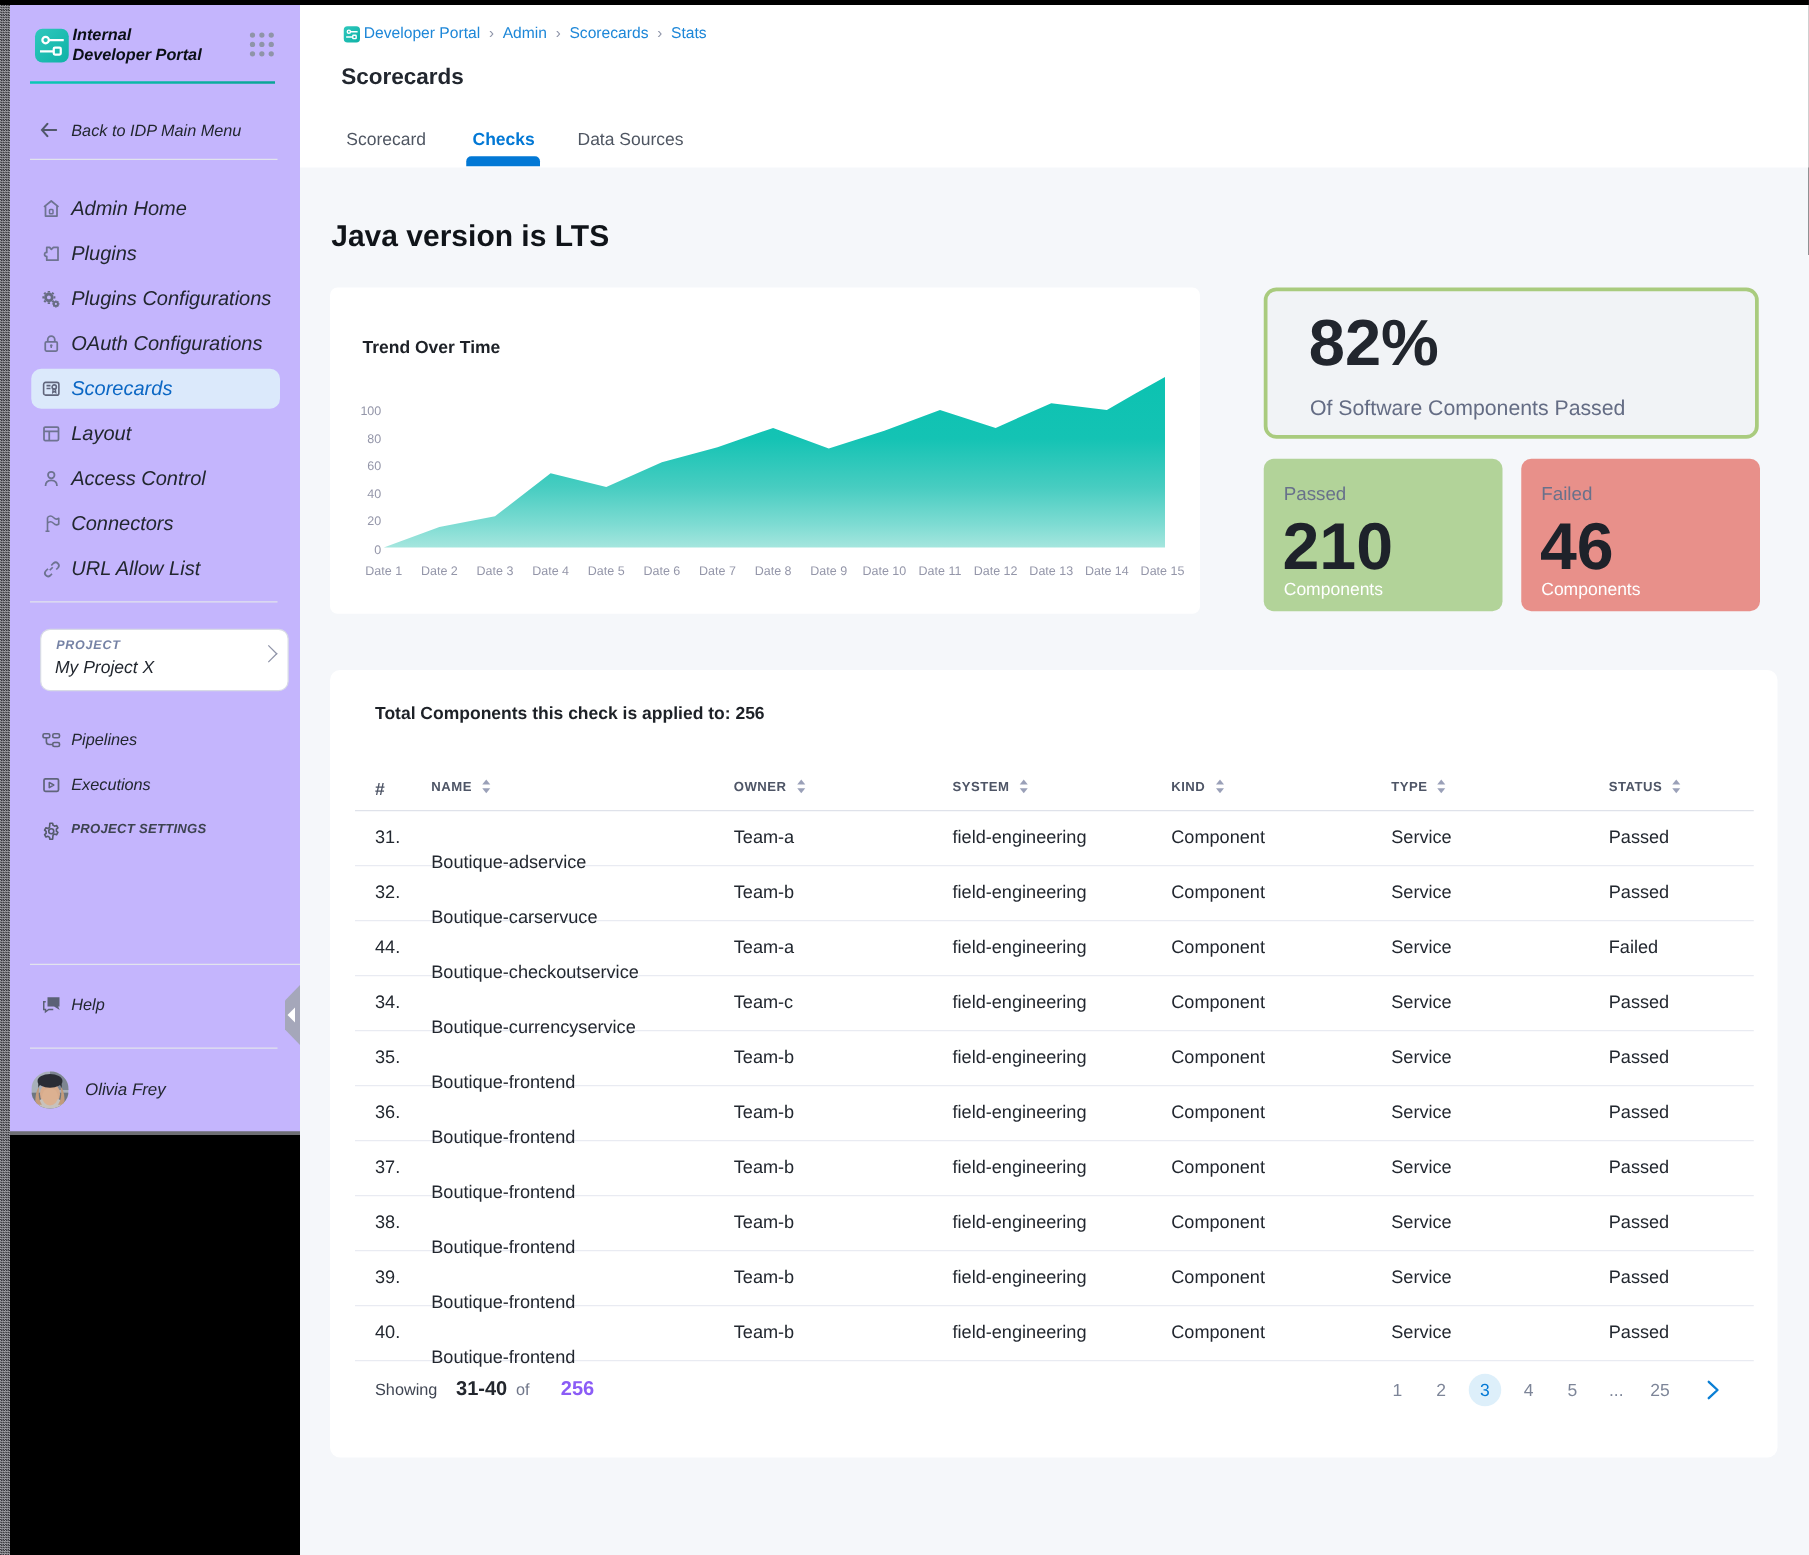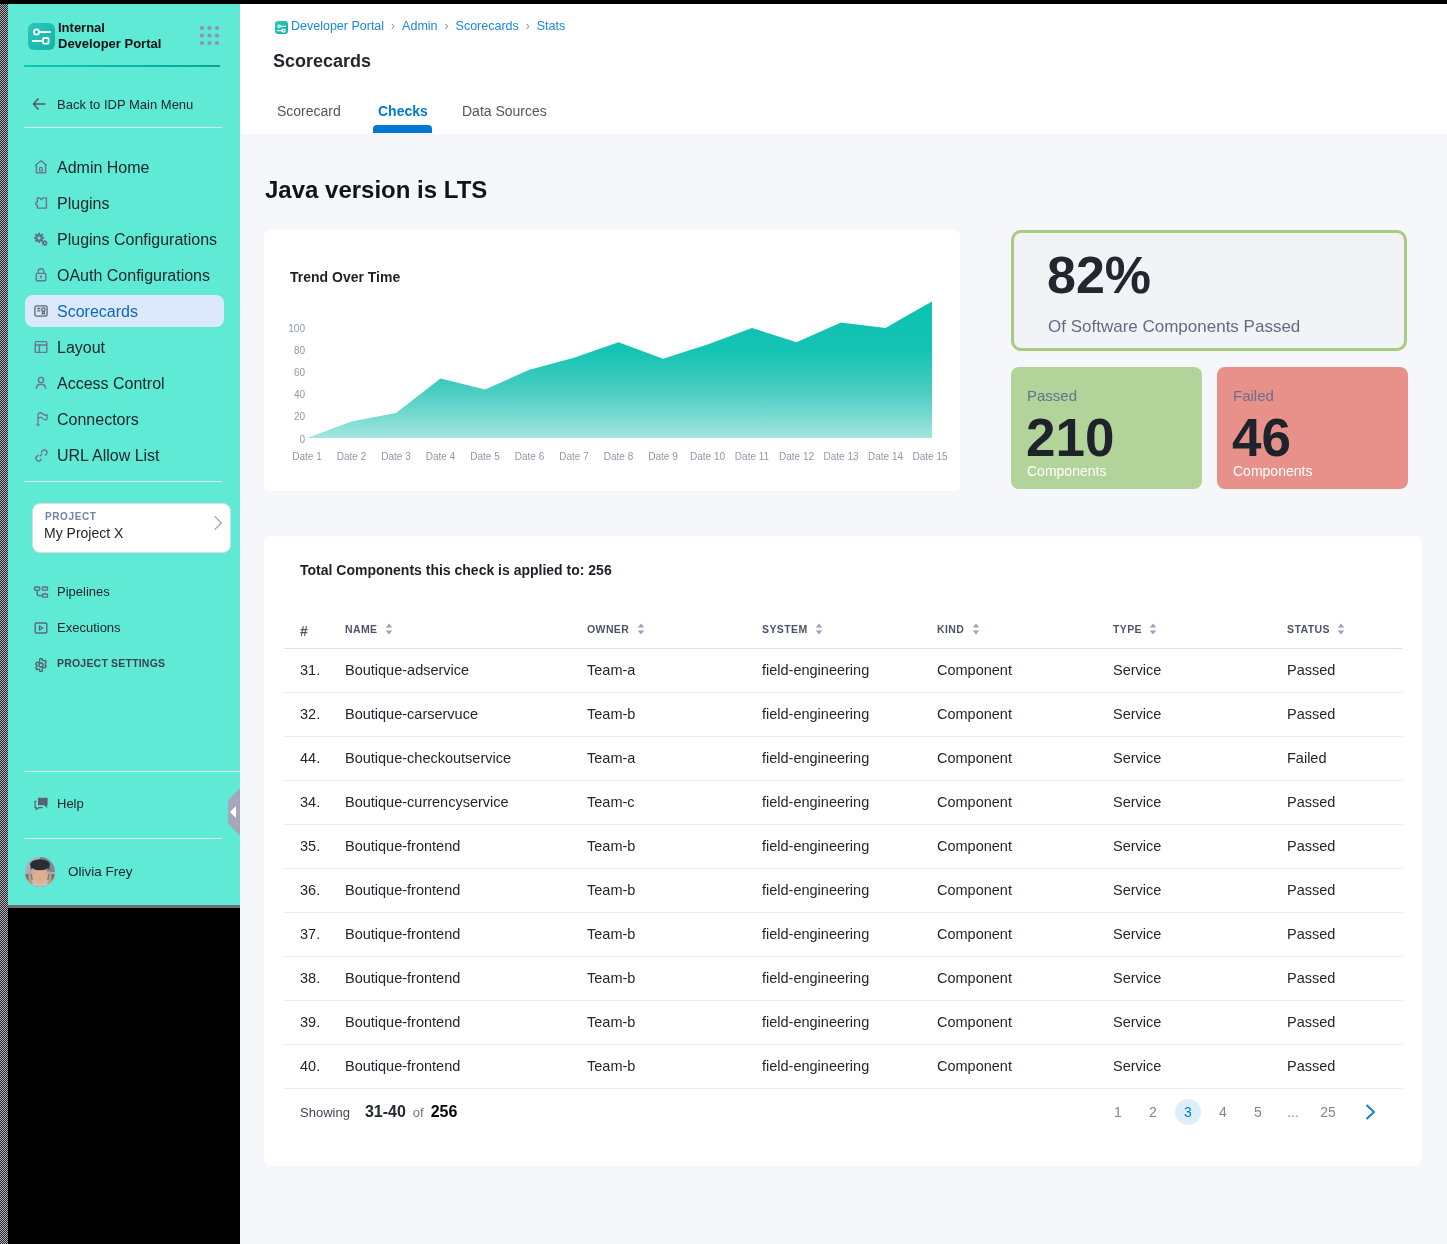--- a/index.html
+++ b/index.html
@@ -1,21 +1,21 @@
 <!DOCTYPE html>
 <html><head>
 <meta charset="utf-8">
 <style>
   * { margin:0; padding:0; box-sizing:border-box; }
   html,body { width:1447px; height:1244px; background:#000; font-family:"Liberation Sans", sans-serif; overflow:hidden; }
   .page { position:relative; width:1447px; height:1244px; }
   .noise { position:absolute; left:0; top:4px; width:8px; height:1240px;
     background: repeating-conic-gradient(#2c2c30 0% 25%, #a8a8ae 0% 50%) 0 0 / 2px 2px; }
   
-  .sidebar { position:absolute; left:8px; top:4px; width:232px; height:902px; background:#5eead4; }
+  .sidebar { position:absolute; left:8px; top:4px; width:232px; height:902px; background:#c4b5fd;font-style:italic; }
   .logo-row { position:absolute; left:0; top:0; width:232px; height:62px; }
   .logo-ic { position:absolute; left:20px; top:19px; width:27px; height:27px; border-radius:6px;
     background:linear-gradient(135deg,#2ec8bd 0%,#0fb2a6 100%); }
   .logo-txt { position:absolute; left:50px; top:16px; font-size:13px; font-weight:bold; color:#0b1017; line-height:16px; }
   .dots9 { position:absolute; right:20px; top:21px; width:21px; height:21px; }
   .tealbar { position:absolute; left:16px; top:61px; width:196px; height:2px; background:linear-gradient(90deg,#0bc8b6,#0aa496); }
   .back-row { position:absolute; left:0; top:92px; width:232px; height:28px; }
   .back-txt { position:absolute; left:49px; top:1px; font-size:13px; color:#22272f; }
   .sb-div { position:absolute; left:16px; width:198px; height:1px; background:#e1e4ed; }
   .mi { position:absolute; left:17px; width:199px; height:32px; border-radius:8px; }
@@ -64,21 +64,21 @@
   .tbl-title { position:absolute; left:36px; top:26px; font-size:14px; font-weight:bold; color:#1d2127; }
   .filter { position:absolute; left:819px; top:23px; width:319px; height:32px; background:#eef8fe; border:1.5px solid #35a1e8; border-radius:5px; }
   .filter .ph { position:absolute; left:53px; top:7px; font-size:15px; color:#9aa3b8; }
   .filter .cursor { position:absolute; left:50px; top:6px; width:1.5px; height:18px; background:#55636e; }
   .filter .x { position:absolute; right:10px; top:7px; font-size:15px; color:#8b90a0; }
   .thead { position:absolute; left:0; top:87px; width:1158px; height:30px; }
   .th { position:absolute; font-size:10.5px; font-weight:bold; color:#4e5566; letter-spacing:0.4px; }
   .sort { display:inline-block; vertical-align:-2px; margin-left:4px; }
   .trow { position:absolute; left:20px; width:1119px; height:44px; border-bottom:1px solid #e9ebf2; }
   .td { position:absolute; top:13px; font-size:14.5px; color:#22272f; }
-  .c0{left:16px;} .c1{left:61px;} .c2{left:303px;} .c3{left:478px;text-align:center;} .c4{left:653px;} .c5{left:829px;} .c6{left:1003px;}
+  .c0{left:16px;} .c1{left:61px;margin-top:20px;} .c2{left:303px;} .c3{left:478px;text-align:center;} .c4{left:653px;} .c5{left:829px;} .c6{left:1003px;}
   .showing { position:absolute; left:36px; top:567px; font-size:13px; color:#3f4552; }
   .pager { position:absolute; top:563px; left:841px; height:26px; font-size:14px; color:#7d8598; white-space:nowrap; }
   .pg { display:inline-block; width:26px; height:26px; line-height:26px; text-align:center; }
   .pg.on { background:#ddeffa; border-radius:50%; color:#0278d5; }
 </style>
 </head>
 <body>
 <div class="page">
   <div class="noise"></div>
   <div style="position:absolute;left:8px;top:905px;width:232px;height:3px;background:#6f6f75;z-index:5"></div>
@@ -463,21 +463,21 @@
 <div class="trow" style="top:509px">
     <div class="td c0">40.</div>
     <div class="td c1">Boutique-frontend</div>
     <div class="td c2">Team-b</div>
     <div class="td c3">field-engineering</div>
     <div class="td c4">Component</div>
     <div class="td c5">Service</div>
     <div class="td c6">Passed</div>
   </div>
 </div>
-      <div class="showing">Showing<b style="font-size:16px;color:#23272e;margin-left:15px">31-40</b><span style="color:#6f7689;margin-left:7px">of</span><b style="font-size:16px;color:#000000;margin-left:7px">256</b></div>
+      <div class="showing">Showing<b style="font-size:16px;color:#23272e;margin-left:15px">31-40</b><span style="color:#6f7689;margin-left:7px">of</span><b style="font-size:16px;color:#8b5cf6;margin-left:25px">256</b></div>
       <div class="pager">
         <span class="pg">1</span><span class="pg" style="margin-left:9px">2</span><span class="pg on" style="margin-left:9px">3</span><span class="pg" style="margin-left:9px">4</span><span class="pg" style="margin-left:9px">5</span><span class="pg" style="margin-left:9px">...</span><span class="pg" style="margin-left:9px">25</span>
         <svg style="margin-left:15px;vertical-align:-5px" width="20" height="20" viewBox="0 0 20 20">
             <path d="M7 3.5 L14 10 L7 16.5" stroke="#0b7fd4" stroke-width="1.9" fill="none" stroke-linecap="round" stroke-linejoin="round"></path>
           </svg>
       </div>
     </div>
   </div>
 </div>
 

